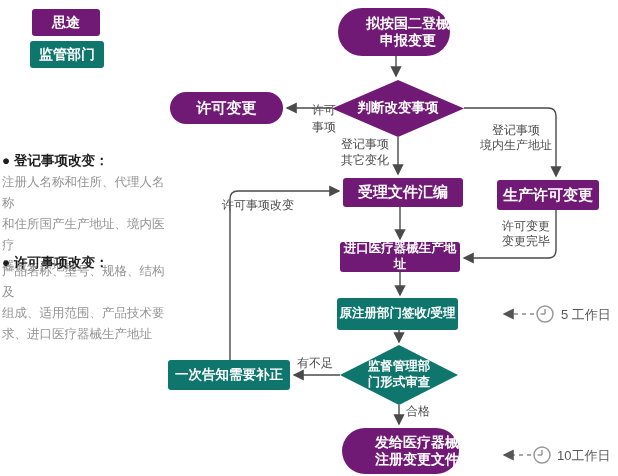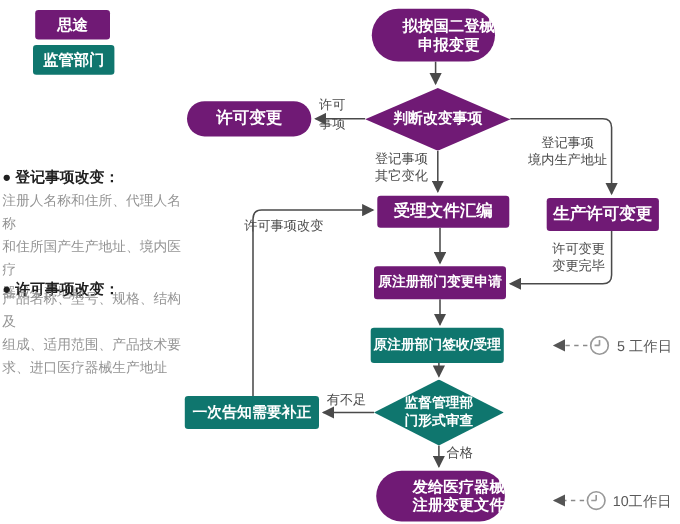--- a/index.html
+++ b/index.html
@@ -79,33 +79,33 @@
 申报变更</span></div>
 
   <div class="node blue diamond" style="left:332px;top:80px;width:132px;height:57px;font-size:13.5px;"><span>判断改变事项</span></div>
 
   <div class="node dark pill" style="left:170px;top:92px;width:113px;height:32px;font-size:15px;"><span>许可变更</span></div>
 
   <div class="node blue rect" style="left:343px;top:178px;width:120px;height:29px;font-size:15px;"><span>受理文件汇编</span></div>
 
   <div class="node blue rect" style="left:497px;top:180px;width:102px;height:30px;font-size:15px;"><span>生产许可变更</span></div>
 
-  <div class="node blue rect" style="left:340px;top:242px;width:120px;height:30px;font-size:12.5px;"><span>原注册部门变更申请</span></div>
+  <div class="node blue rect" style="left:340px;top:242px;width:120px;height:30px;font-size:12.5px;"><span>进口医疗器械生产地址</span></div>
 
   <div class="node purple rect" style="left:337px;top:298px;width:121px;height:32px;font-size:12.5px;"><span>原注册部门签收/受理</span></div>
 
   <div class="node purple diamond" style="left:340px;top:345px;width:118px;height:60px;font-size:12.5px;"><span>监督管理部
 门形式审查</span></div>
 
   <div class="node purple rect" style="left:168px;top:360px;width:122px;height:30px;font-size:13.5px;"><span>一次告知需要补正</span></div>
 
   <div class="node dark stadium" style="left:342px;top:428px;width:117px;height:46px;font-size:14px;"><span>发给医疗器械
 注册变更文件</span></div>
 
-  <div class="lbl" style="left:290px;top:87px;width:46px;text-align:left;line-height:17px;">许可
+  <div class="lbl" style="left:290px;top:102px;width:46px;text-align:right;line-height:17px;">许可
 事项</div>
   <div class="lbl" style="left:341px;top:136px;width:54px;">登记事项
 其它变化</div>
   <div class="lbl" style="left:477px;top:123px;width:78px;text-align:center;line-height:15px;">登记事项
 境内生产地址</div>
   <div class="lbl" style="left:222px;top:197px;width:92px;">许可事项改变</div>
   <div class="lbl" style="left:502px;top:219px;width:54px;line-height:15px;">许可变更
 变更完毕</div>
   <div class="lbl" style="left:297px;top:355px;width:42px;">有不足</div>
   <div class="lbl" style="left:406px;top:403px;width:30px;">合格</div>

